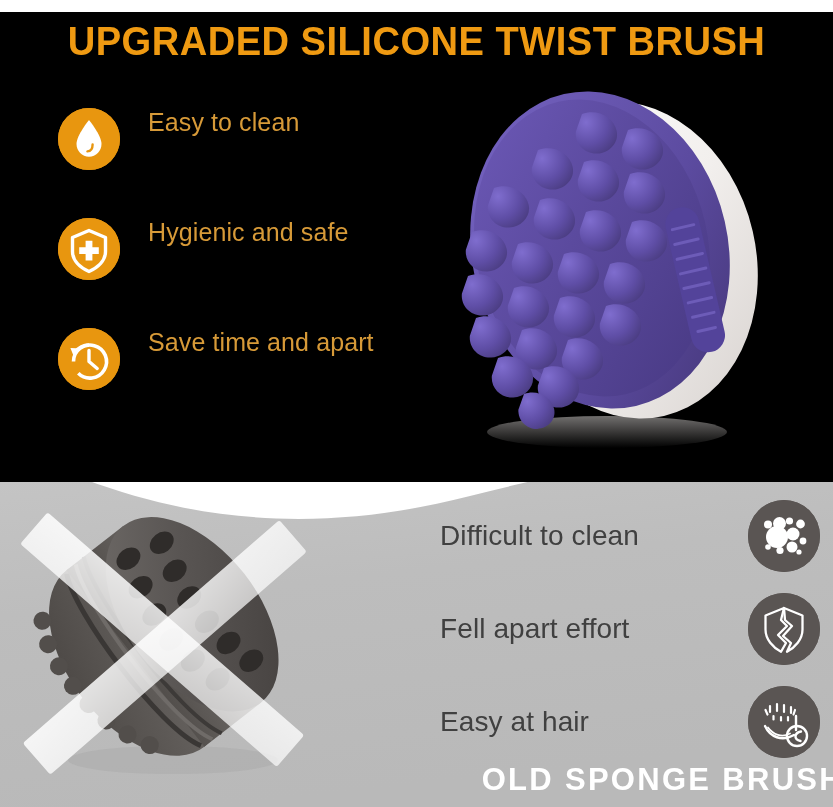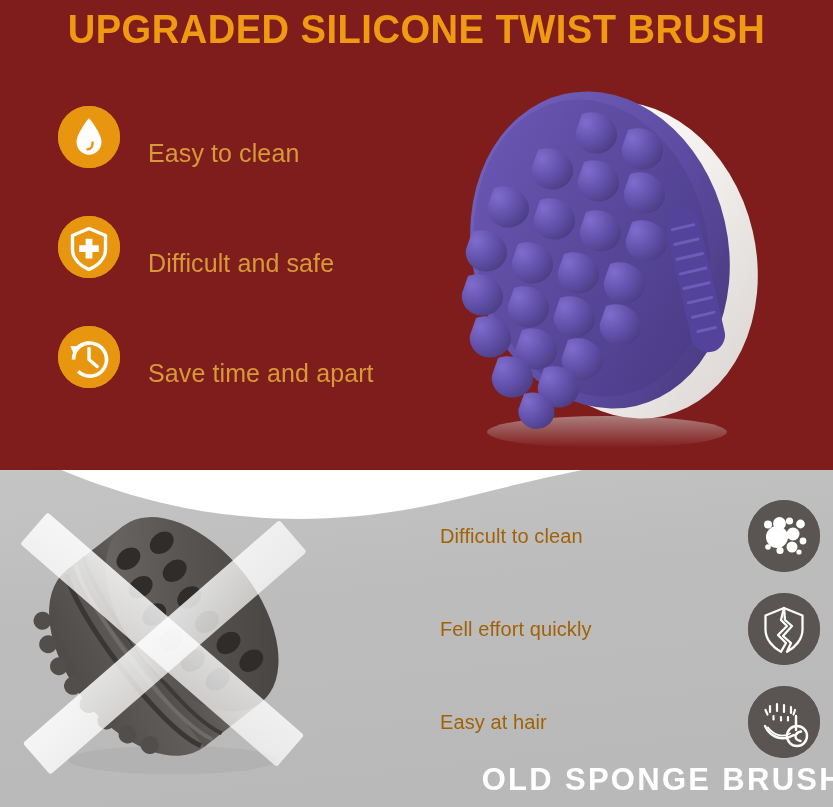--- a/index.html
+++ b/index.html
@@ -15,24 +15,24 @@
     position: relative;
     width: 833px;
     height: 807px;
     overflow: hidden;
     background: #ffffff;
   }
 
   
   #top-section {
     position: absolute;
-    left: 0; top: 0;
+    left: 0; top: 12px;
     width: 833px;
     height: 470px;
-    background: #7f1d1d;
+    background: #000000;
     z-index: 2;
   }
 
   #headline {
     position: absolute;
     left: 0; top: 6px;
     width: 833px;
     text-align: center;
     font-family: "Liberation Sans Narrow", "Liberation Sans", sans-serif;
     font-weight: 700;
@@ -47,21 +47,21 @@
   
   #feature-list {
     position: absolute;
     left: 58px;
     top: 96px;
     width: 390px;
   }
   .feature-row {
     position: relative;
     display: flex;
-    align-items: flex-end;
+    align-items: flex-start;
     height: 72px;
     margin-bottom: 38px;
   }
   .feature-badge {
     width: 62px;
     height: 62px;
     border-radius: 50%;
     background: #e8960f;
     flex: 0 0 62px;
     position: relative;
@@ -126,22 +126,22 @@
   }
   .drawback-row {
     position: relative;
     display: flex;
     align-items: center;
     justify-content: space-between;
     height: 72px;
     margin-bottom: 21px;
   }
   .drawback-text {
-    font-size: 20px;
-    color: #a16207;
+    font-size: 28px;
+    color: #404040;
     letter-spacing: 0.1px;
     white-space: nowrap;
   }
   .drawback-badge {
     width: 72px;
     height: 72px;
     border-radius: 50%;
     background: #5a5553;
     flex: 0 0 72px;
   }
@@ -207,21 +207,21 @@
           <svg viewBox="0 0 62 62">
             <circle cx="31" cy="31" r="31" fill="#e8960f"></circle>
             <path d="M31 12.5 L14.5 19.5 L14.5 33.5
                      C 14.5 42.5, 22 49.5, 31 53.5
                      C 40 49.5, 47.5 42.5, 47.5 33.5
                      L47.5 19.5 Z" fill="none" stroke="#ffffff" stroke-width="3.4" stroke-linejoin="round"></path>
             <path d="M27.6 22.8 L34.4 22.8 L34.4 29.2 L40.8 29.2 L40.8 36 L34.4 36
                      L34.4 42.4 L27.6 42.4 L27.6 36 L21.2 36 L21.2 29.2 L27.6 29.2 Z" fill="#ffffff"></path>
           </svg>
         </div>
-        <div class="feature-text">Difficult and safe</div>
+        <div class="feature-text">Hygienic and safe</div>
       </div>
 
       <div class="feature-row">
         <div class="feature-badge">
           <svg viewBox="0 0 62 62">
             <circle cx="31" cy="31" r="31" fill="#e8960f"></circle>
             <path d="M15.5 33.5 A 16.5 16.5 0 1 1 20.3 45.2" fill="none" stroke="#ffffff" stroke-width="3.6" stroke-linecap="butt"></path>
             <path d="M31 17 A 16.5 16.5 0 0 0 17.6 23.9" fill="none" stroke="#ffffff" stroke-width="3.6" stroke-linecap="butt"></path>
             <polygon points="12.4,20.0 23.2,20.6 15.8,28.6" fill="#ffffff"></polygon>
             <path d="M31 22.5 L31 33.5 L39.2 40.5" fill="none" stroke="#ffffff" stroke-width="3.4" stroke-linecap="round" stroke-linejoin="round"></path>
@@ -449,21 +449,21 @@
               <circle cx="55" cy="41" r="3.4"></circle>
               <circle cx="32" cy="50.5" r="3.6"></circle>
               <circle cx="20" cy="47" r="2.8"></circle>
               <circle cx="51" cy="52" r="2.6"></circle>
             </g>
           </svg>
         </div>
       </div>
 
       <div class="drawback-row">
-        <div class="drawback-text">Fell effort quickly</div>
+        <div class="drawback-text">Fell apart effort</div>
         <div class="drawback-badge">
           <svg viewBox="0 0 72 72">
             <circle cx="36" cy="36" r="36" fill="#5a5553"></circle>
 
             <path d="M36 15 L17.5 22.5 L17.5 36.5
                      C 17.5 46.5, 25 54.5, 33 58.8
                      L38 50 L30 42 L39 33 L33 27 Z" fill="none" stroke="#ffffff" stroke-width="2.3" stroke-linejoin="round"></path>
 
             <path d="M36 15 L54.5 22.5 L54.5 36.5
                      C 54.5 46.5, 47 54.5, 39 58.8

